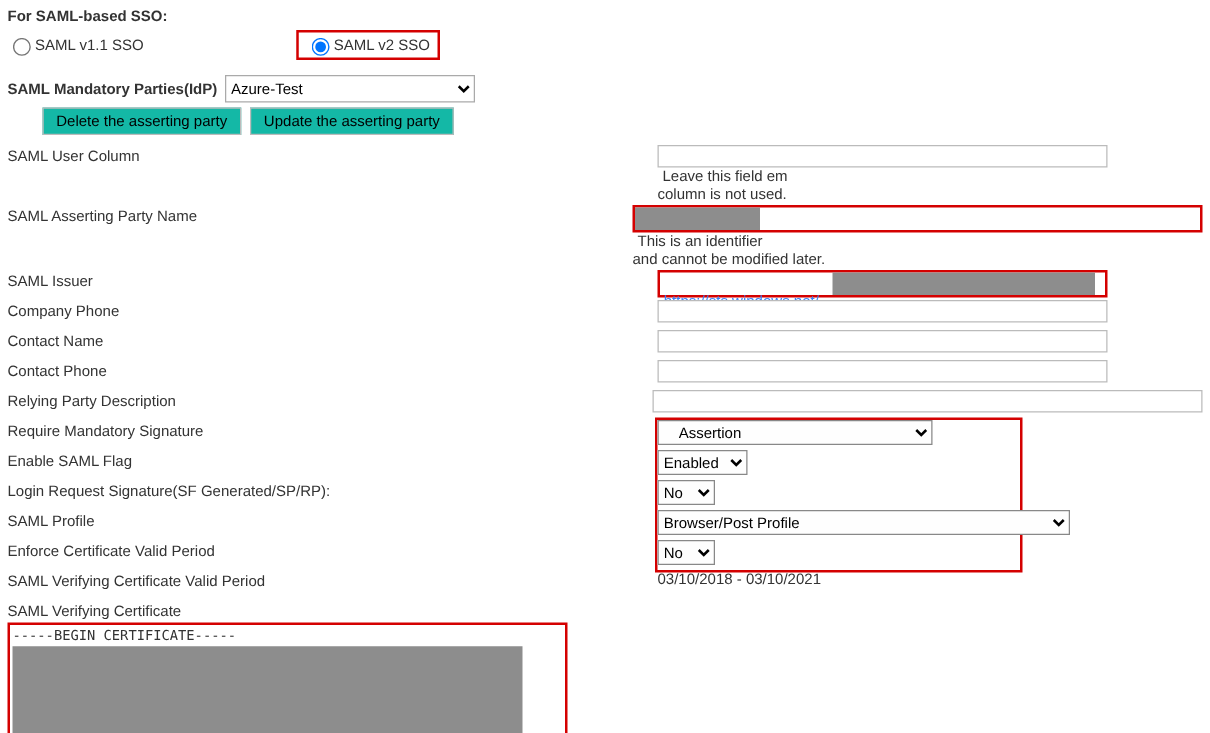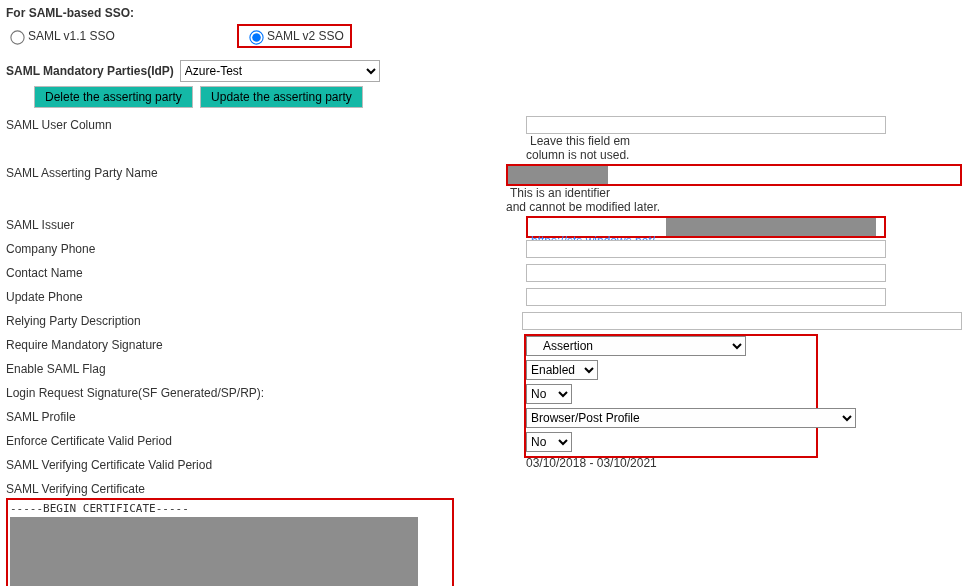--- a/index.html
+++ b/index.html
@@ -229,21 +229,21 @@
     <div class="form-label">Company Phone</div>
     <div class="form-field"><input class="txt" style=""></div>
   </div>
 
   <div class="form-row">
     <div class="form-label">Contact Name</div>
     <div class="form-field"><input class="txt" style=""></div>
   </div>
 
   <div class="form-row">
-    <div class="form-label">Update Phone</div>
+    <div class="form-label">Contact Phone</div>
     <div class="form-field"><input class="txt" style=""></div>
   </div>
 
   <div class="form-row">
     <div class="form-label">Relying Party Description</div>
     <div class="form-field"><input class="txt" style="width: 440px;"></div>
   </div>
 
   <div style="position:relative;">
     <div class="group-red" style="left:518px; top:-2px; width:290px; height:120px;"></div>

